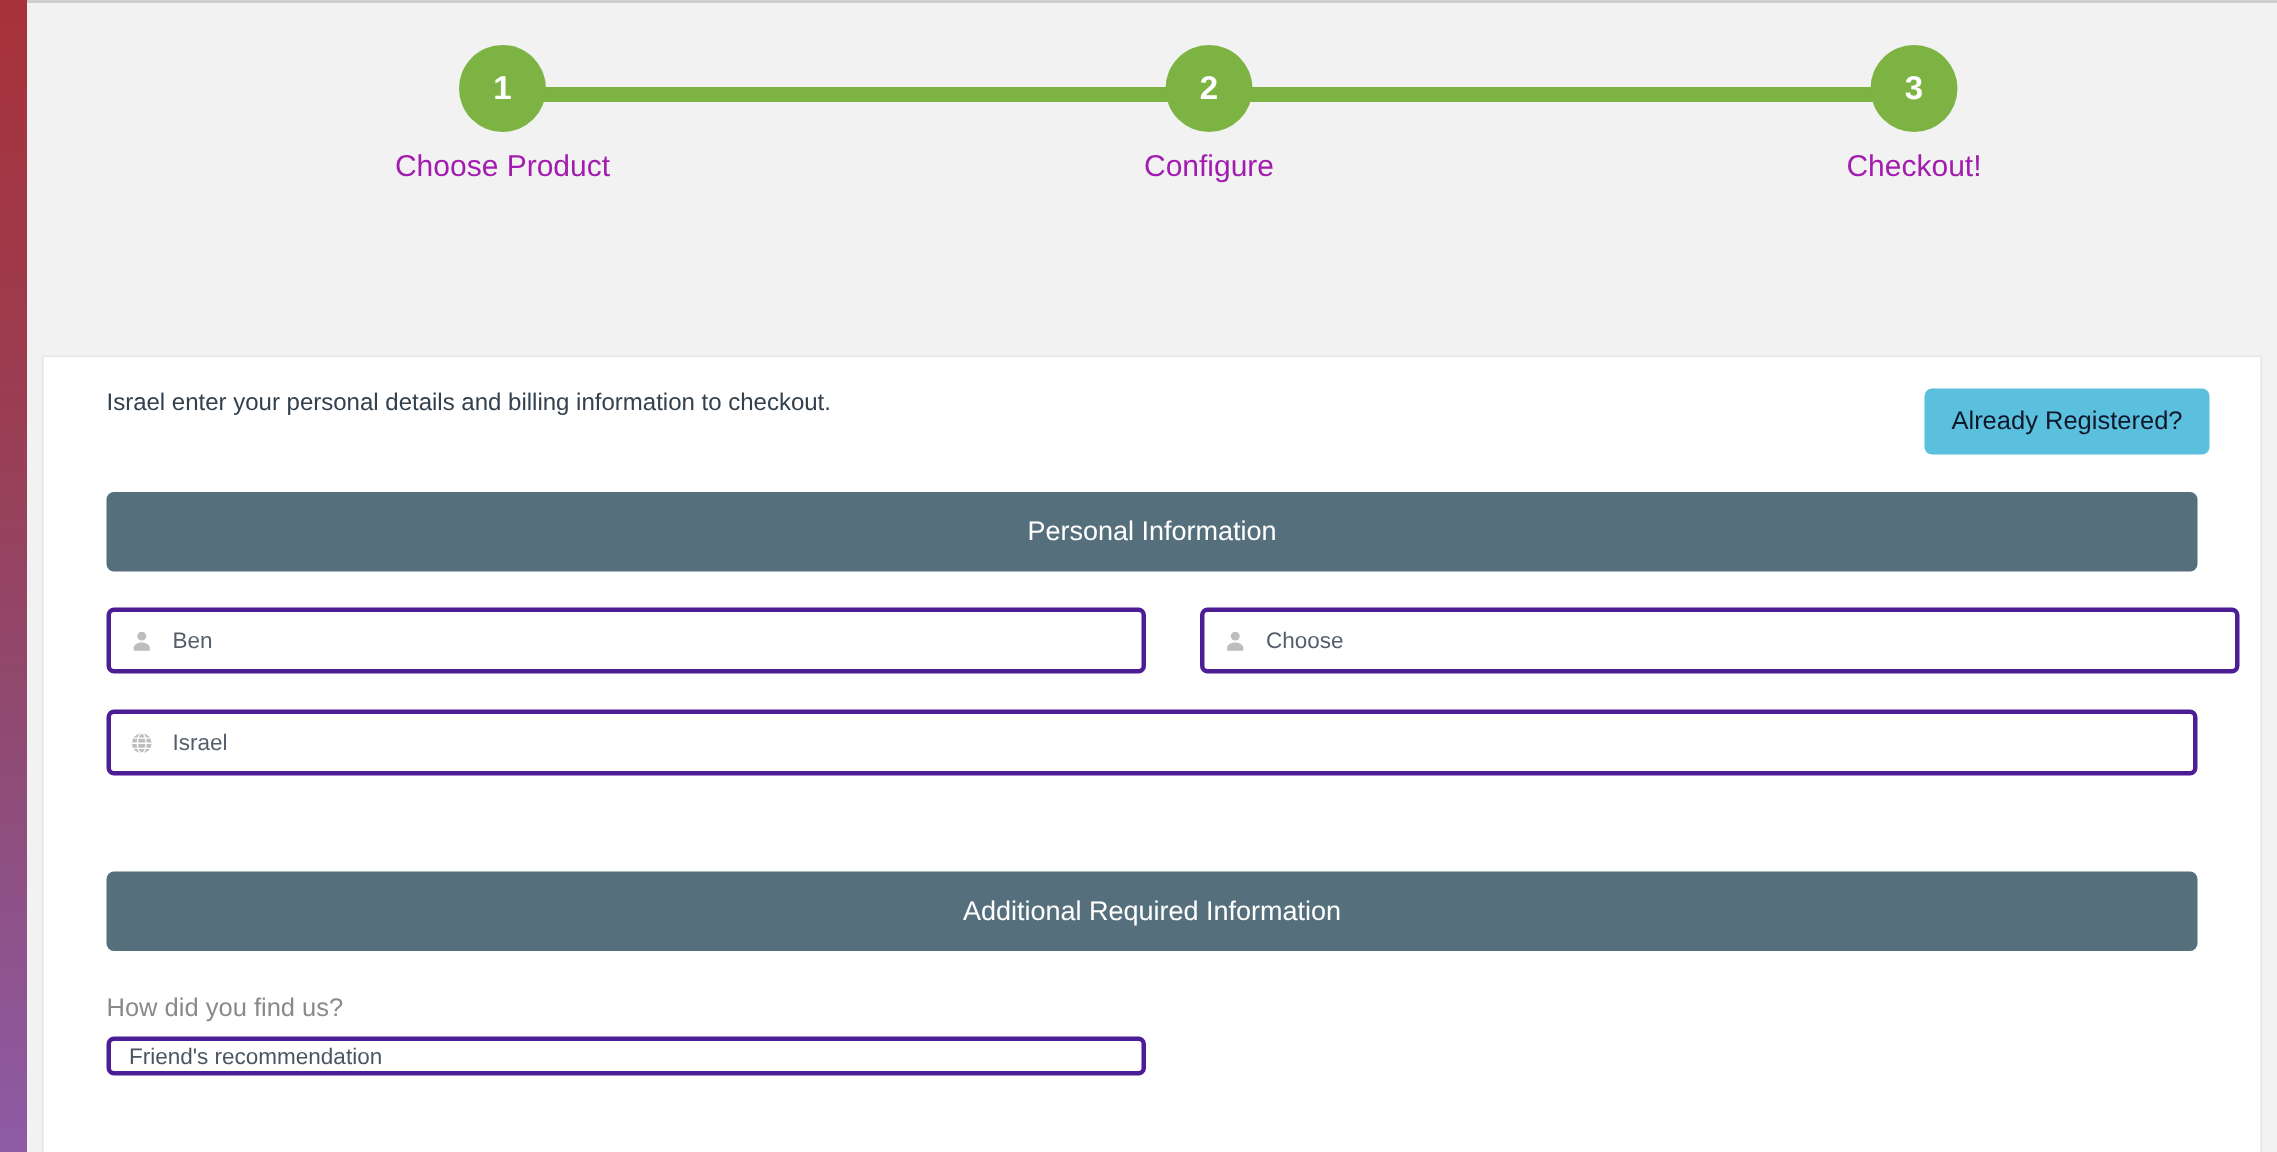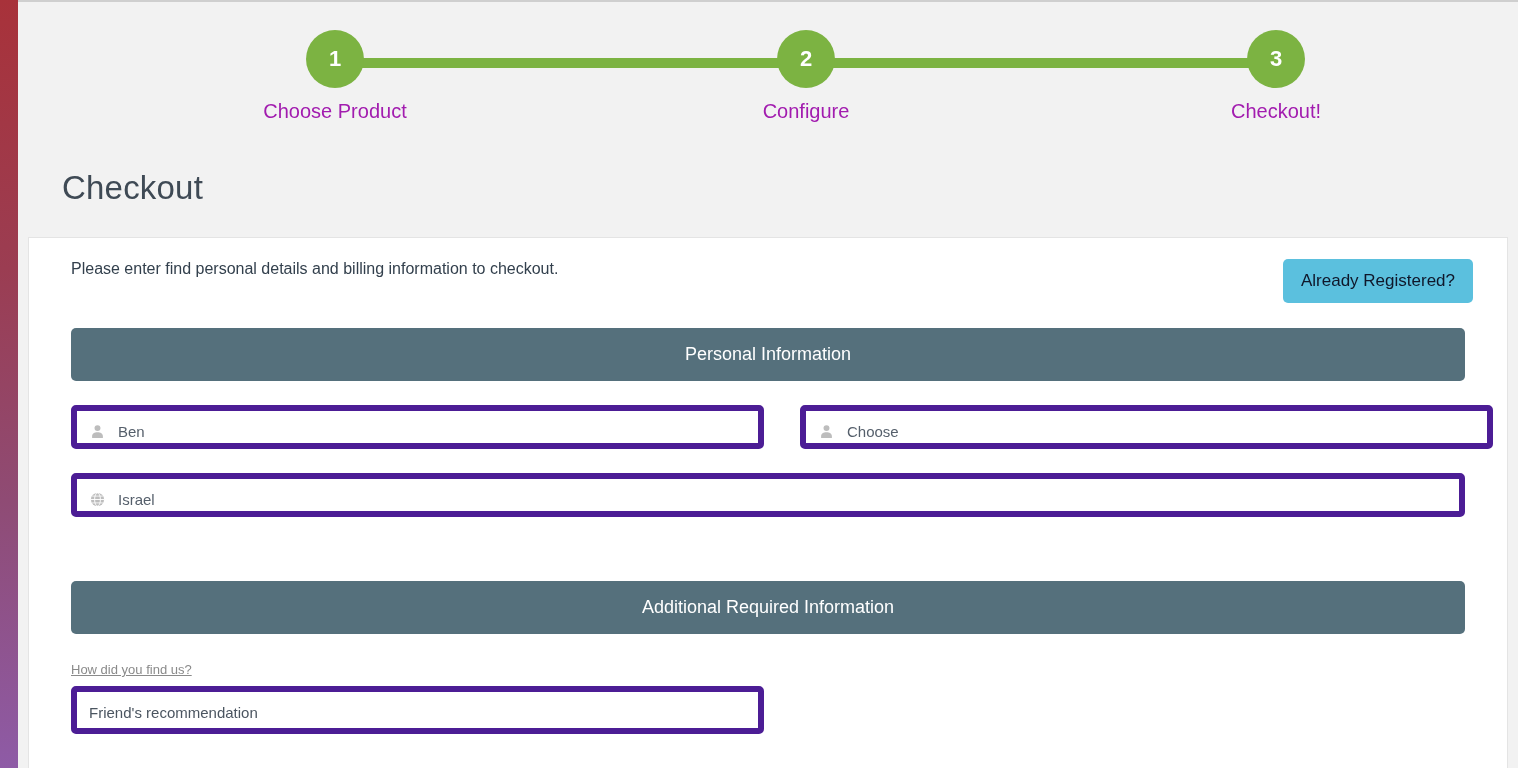--- a/index.html
+++ b/index.html
@@ -151,52 +151,51 @@
     display: flex;
     gap: 36px;
     padding: 0 20px;
     margin-top: 24px;
   }
   .field-half { flex: 0 0 693px; }
   .field-full { flex: 1 1 auto; border-radius: 18px; }
 
   .input-shell {
     display: flex;
-    align-items: flex-start;
+    align-items: center;
     height: 44px;
     background: #ffffff;
-    border: 6px solid #4c1d95;
+    border: 3px solid #4c1d95;
     border-radius: 5px;
-    padding: 12px 12px;
+    padding: 0 12px;
   }
   .input-shell .field-icon {
     flex: 0 0 auto;
     margin-right: 12px;
     display: inline-flex;
     align-items: center;
     color: #bdbdbd;
   }
   .input-shell .field-value {
     font-size: 15px;
     color: #555f6b;
     font-family: "Liberation Sans", sans-serif;
   }
 
   
   #additional-header { margin-top: 64px; }
 
   #additional-body { padding: 0 20px; margin-top: 28px; }
 
   .field-label {
-    font-size: 13px;
+    font-size: 17px;
     color: #8a8a8a;
     margin-bottom: 9px;
-    text-decoration: underline;
-  }
-  #find-us-shell { width: 693px; height: 48px; }
+  }
+  #find-us-shell { width: 693px; height: 26px; }
   #find-us-shell .field-value { color: #4b5560; }
 
   svg { display: block; }
 </style>
 </head>
 <body>
 
 <div id="side-rail"></div>
 
 <div id="page">
@@ -216,26 +215,25 @@
       <div class="step-label">Configure</div>
     </div>
 
     <div class="step" id="step-3">
       <div class="step-circle">3</div>
       <div class="step-label">Checkout!</div>
     </div>
 
   </div>
 
-  <h1 id="page-title">Checkout</h1>
 
   <div id="checkout-card">
 
     <div id="intro-row">
-      <div id="intro-text">Please enter find personal details and billing information to checkout.</div>
+      <div id="intro-text">Israel enter your personal details and billing information to checkout.</div>
       <button id="already-registered-button">Already Registered?</button>
     </div>
 
     <div class="section-header">Personal Information</div>
 
     <div class="field-row">
 
       <div class="field-half">
         <div class="input-shell">
           <span class="field-icon">

